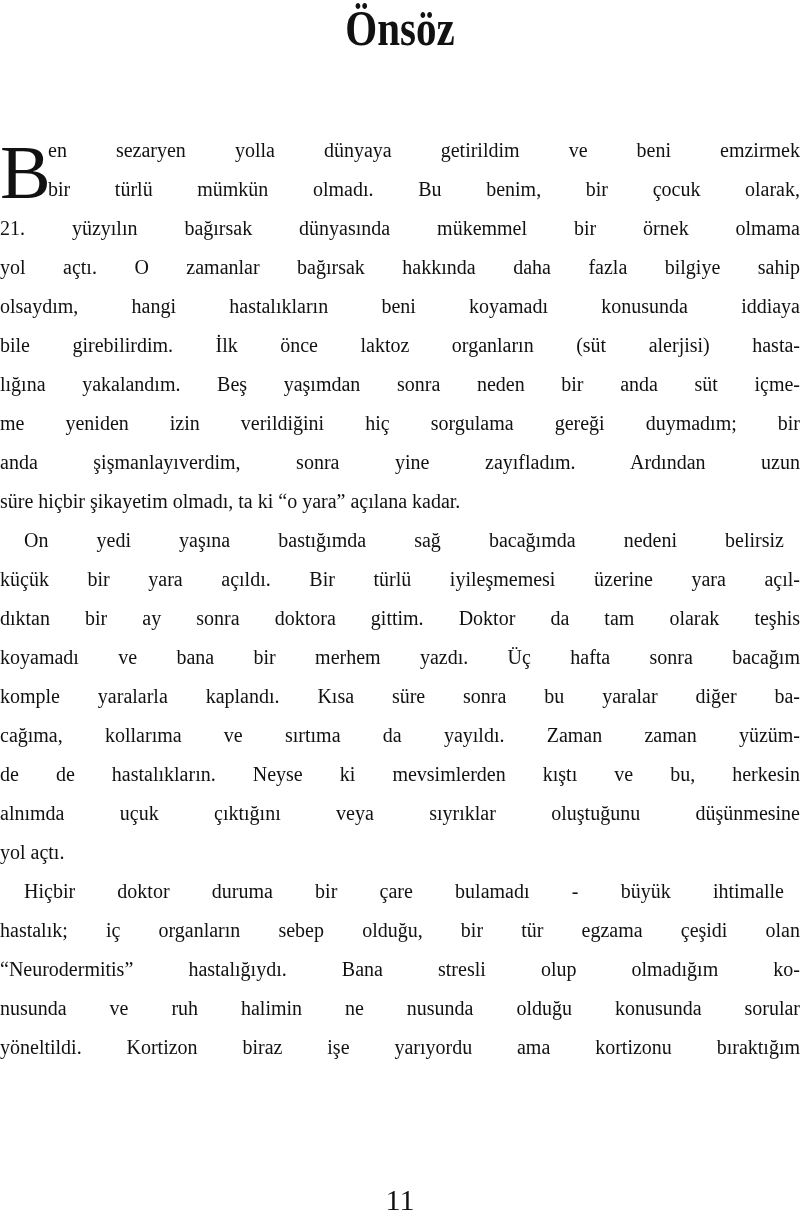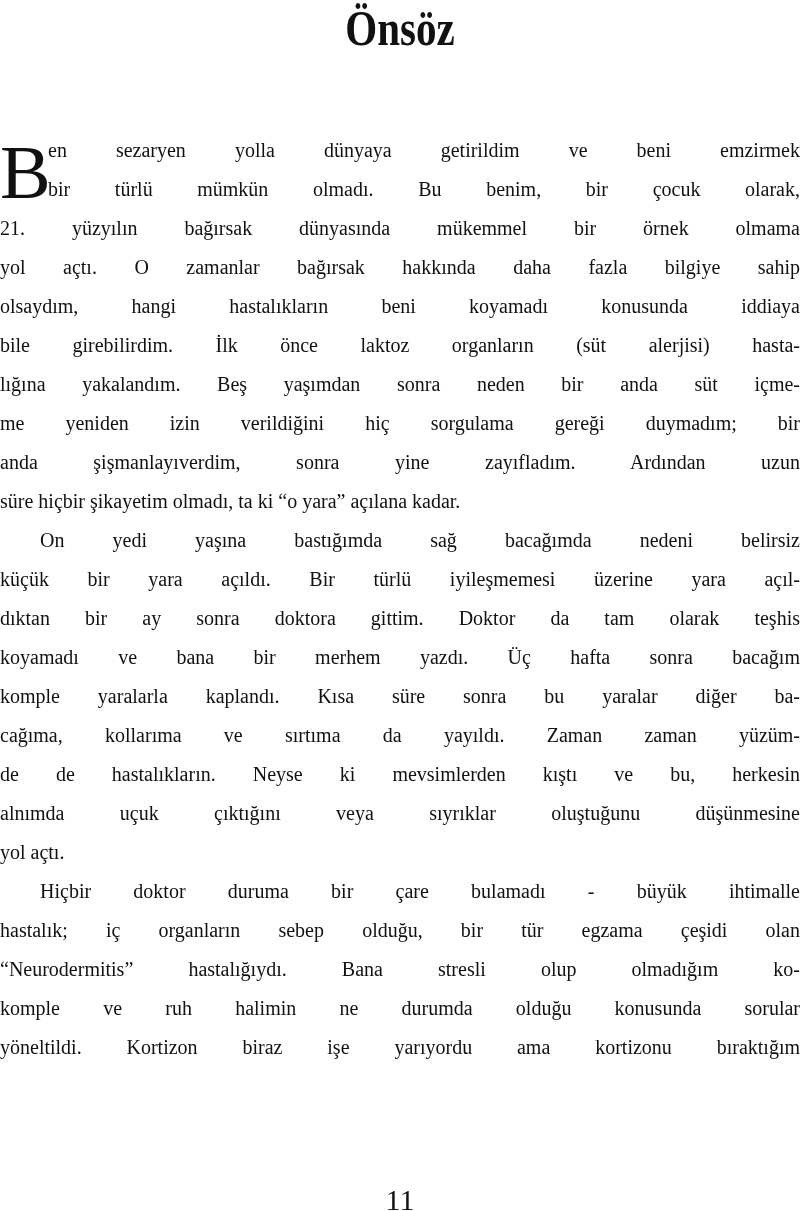--- a/index.html
+++ b/index.html
@@ -12,21 +12,21 @@
       font-size: 50px; font-weight: bold; line-height: 64px;
       transform: scaleX(0.82); transform-origin: center;
       letter-spacing: 0px;
     }
     .line {
       position: absolute; left: 0; width: 800px; height: 39px;
       font-size: 20px; line-height: 39px; white-space: nowrap;
       text-align: justify; text-align-last: justify;
     }
     .line.last { text-align-last: left; }
-    .line.indent { padding-left: 40px; width: 760px; }
+    .line.indent { padding-left: 24px; width: 760px; }
     .line.drop { padding-left: 48px; width: 752px; }
     .dropcap {
       position: absolute; left: 0; top: 134px;
       font-size: 76px; line-height: 76px;
     }
     .pageno {
       position: absolute; top: 1188px; left: 0; width: 800px; text-align: center;
       font-size: 30px; line-height: 24px;
     }
   </style>
@@ -52,17 +52,17 @@
   <div class="line" style="top:599px">dıktan bir ay sonra doktora gittim. Doktor da tam olarak teşhis</div>
   <div class="line" style="top:638px">koyamadı ve bana bir merhem yazdı. Üç hafta sonra bacağım</div>
   <div class="line" style="top:677px">komple yaralarla kaplandı. Kısa süre sonra bu yaralar diğer ba-</div>
   <div class="line" style="top:716px">cağıma, kollarıma ve sırtıma da yayıldı. Zaman zaman yüzüm-</div>
   <div class="line" style="top:755px">de de hastalıkların. Neyse ki mevsimlerden kıştı ve bu, herkesin</div>
   <div class="line" style="top:794px">alnımda uçuk çıktığını veya sıyrıklar oluştuğunu düşünmesine</div>
   <div class="line last" style="top:833px">yol açtı.</div>
   <div class="line indent" style="top:872px">Hiçbir doktor duruma bir çare bulamadı - büyük ihtimalle</div>
   <div class="line" style="top:911px">hastalık; iç organların sebep olduğu, bir tür egzama çeşidi olan</div>
   <div class="line" style="top:950px">“Neurodermitis” hastalığıydı. Bana stresli olup olmadığım ko-</div>
-  <div class="line" style="top:989px">komple ve ruh halimin ne durumda olduğu konusunda sorular</div>
+  <div class="line" style="top:989px">nusunda ve ruh halimin ne nusunda olduğu konusunda sorular</div>
   <div class="line" style="top:1028px">yöneltildi. Kortizon biraz işe yarıyordu ama kortizonu bıraktığım</div>
 
   <div class="pageno">11</div>
 </div>
 
 </body></html>

